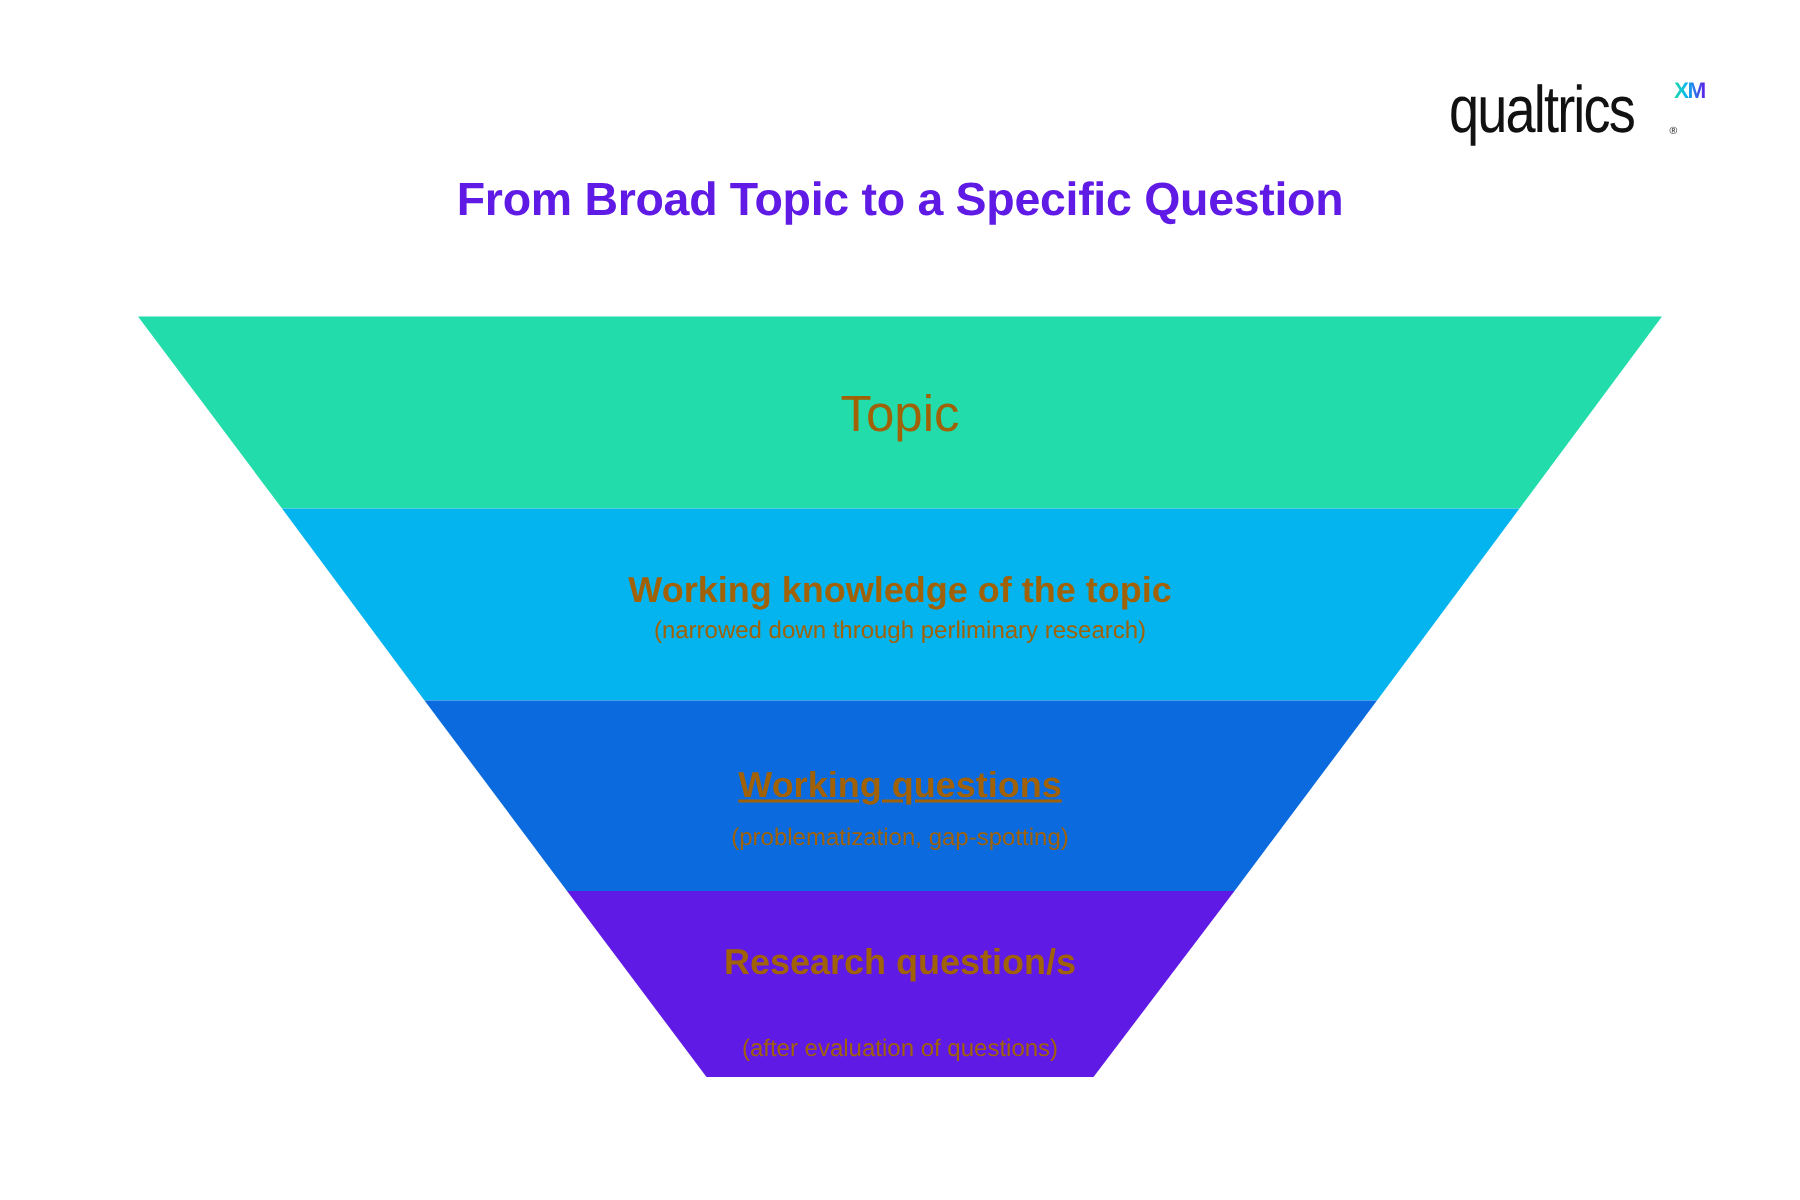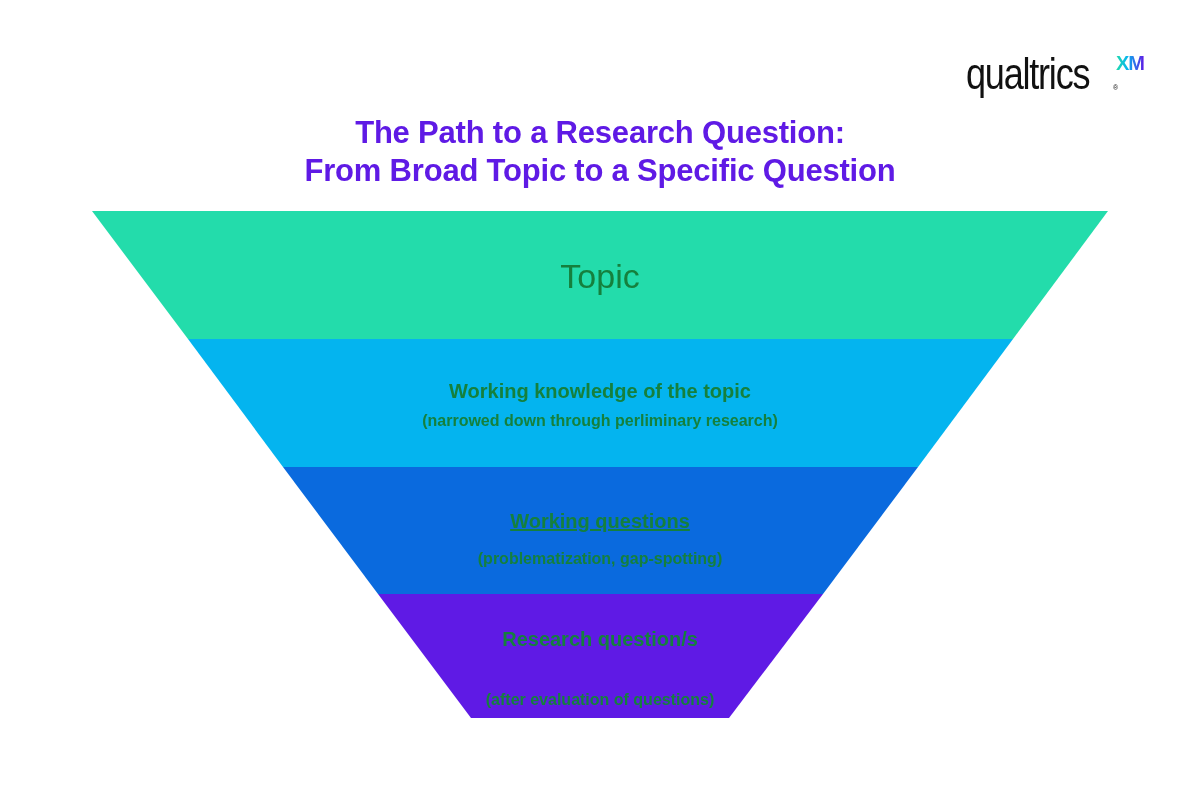--- a/index.html
+++ b/index.html
@@ -9,52 +9,51 @@
     }
     .logo {
       position: absolute; left: 966px; top: 48px; height: 56px;
       font-family: "Liberation Sans Narrow", "Liberation Sans", sans-serif;
     }
     .logo-word {
       position: absolute; left: 0; top: 0; font-size: 44px; color: #111111;
       letter-spacing: -1.5px; transform: scaleX(0.82); transform-origin: left top; line-height: 52px;
     }
     .logo-xm {
-      position: absolute; left: 150px; top: 4px; font-size: 20px; font-weight: bold;
+      position: absolute; left: 150px; top: 4px; font-size: 15px; font-weight: bold;
       color: #1f9bd7; letter-spacing: -1px;
       background: linear-gradient(90deg, #21dbaa, #07b6ee 40%, #5f1ae5);
       -webkit-background-clip: text; background-clip: text; -webkit-text-fill-color: transparent;
     }
     .logo-reg {
       position: absolute; left: 147px; top: 36px; font-size: 7px; color: #111;
     }
     .title {
       position: absolute; left: 0; width: 1200px; text-align: center; color: #5f1ae5;
       font-weight: bold; font-size: 31px; line-height: 38px; top: 114px;
       letter-spacing: -0.2px;
     }
     .funnel { position: absolute; left: 0; top: 0; width: 1200px; height: 800px; }
     .band-label {
-      position: absolute; left: 0; width: 1200px; text-align: center; color: #15803d;
+      position: absolute; left: 0; width: 1200px; text-align: center; color: #a16207;
     }
-    .band-main { font-size: 20px; font-weight: bold; }
-    .band-sub { font-size: 16px; font-weight: bold; text-align: center; }
+    .band-main { font-size: 24px; font-weight: bold; }
+    .band-sub { font-size: 16px; font-weight: normal; text-align: center; }
     .topic-label { font-size: 34px; font-weight: normal; }
   </style>
 </head>
 <body>
 
 <div class="logo">
   <span class="logo-word">qualtrics</span>
   <span class="logo-xm">XM</span>
   <span class="logo-reg">®</span>
 </div>
 
 <div class="title">
-  <div>The Path to a Research Question:</div>
   <div>From Broad Topic to a Specific Question</div>
 </div>
 
 <svg class="funnel" viewBox="0 0 1200 800" xmlns="http://www.w3.org/2000/svg">
   <polygon points="92,211 1108,211 1013,339 188,339" fill="#23dcab"></polygon>
   <polygon points="188,339 1013,339 918,467 283,467" fill="#04b4ef"></polygon>
   <polygon points="283,467 918,467 823,594 378,594" fill="#0a6ade"></polygon>
   <polygon points="378,594 823,594 729,718 471,718" fill="#5f1ae5"></polygon>
 </svg>
 

